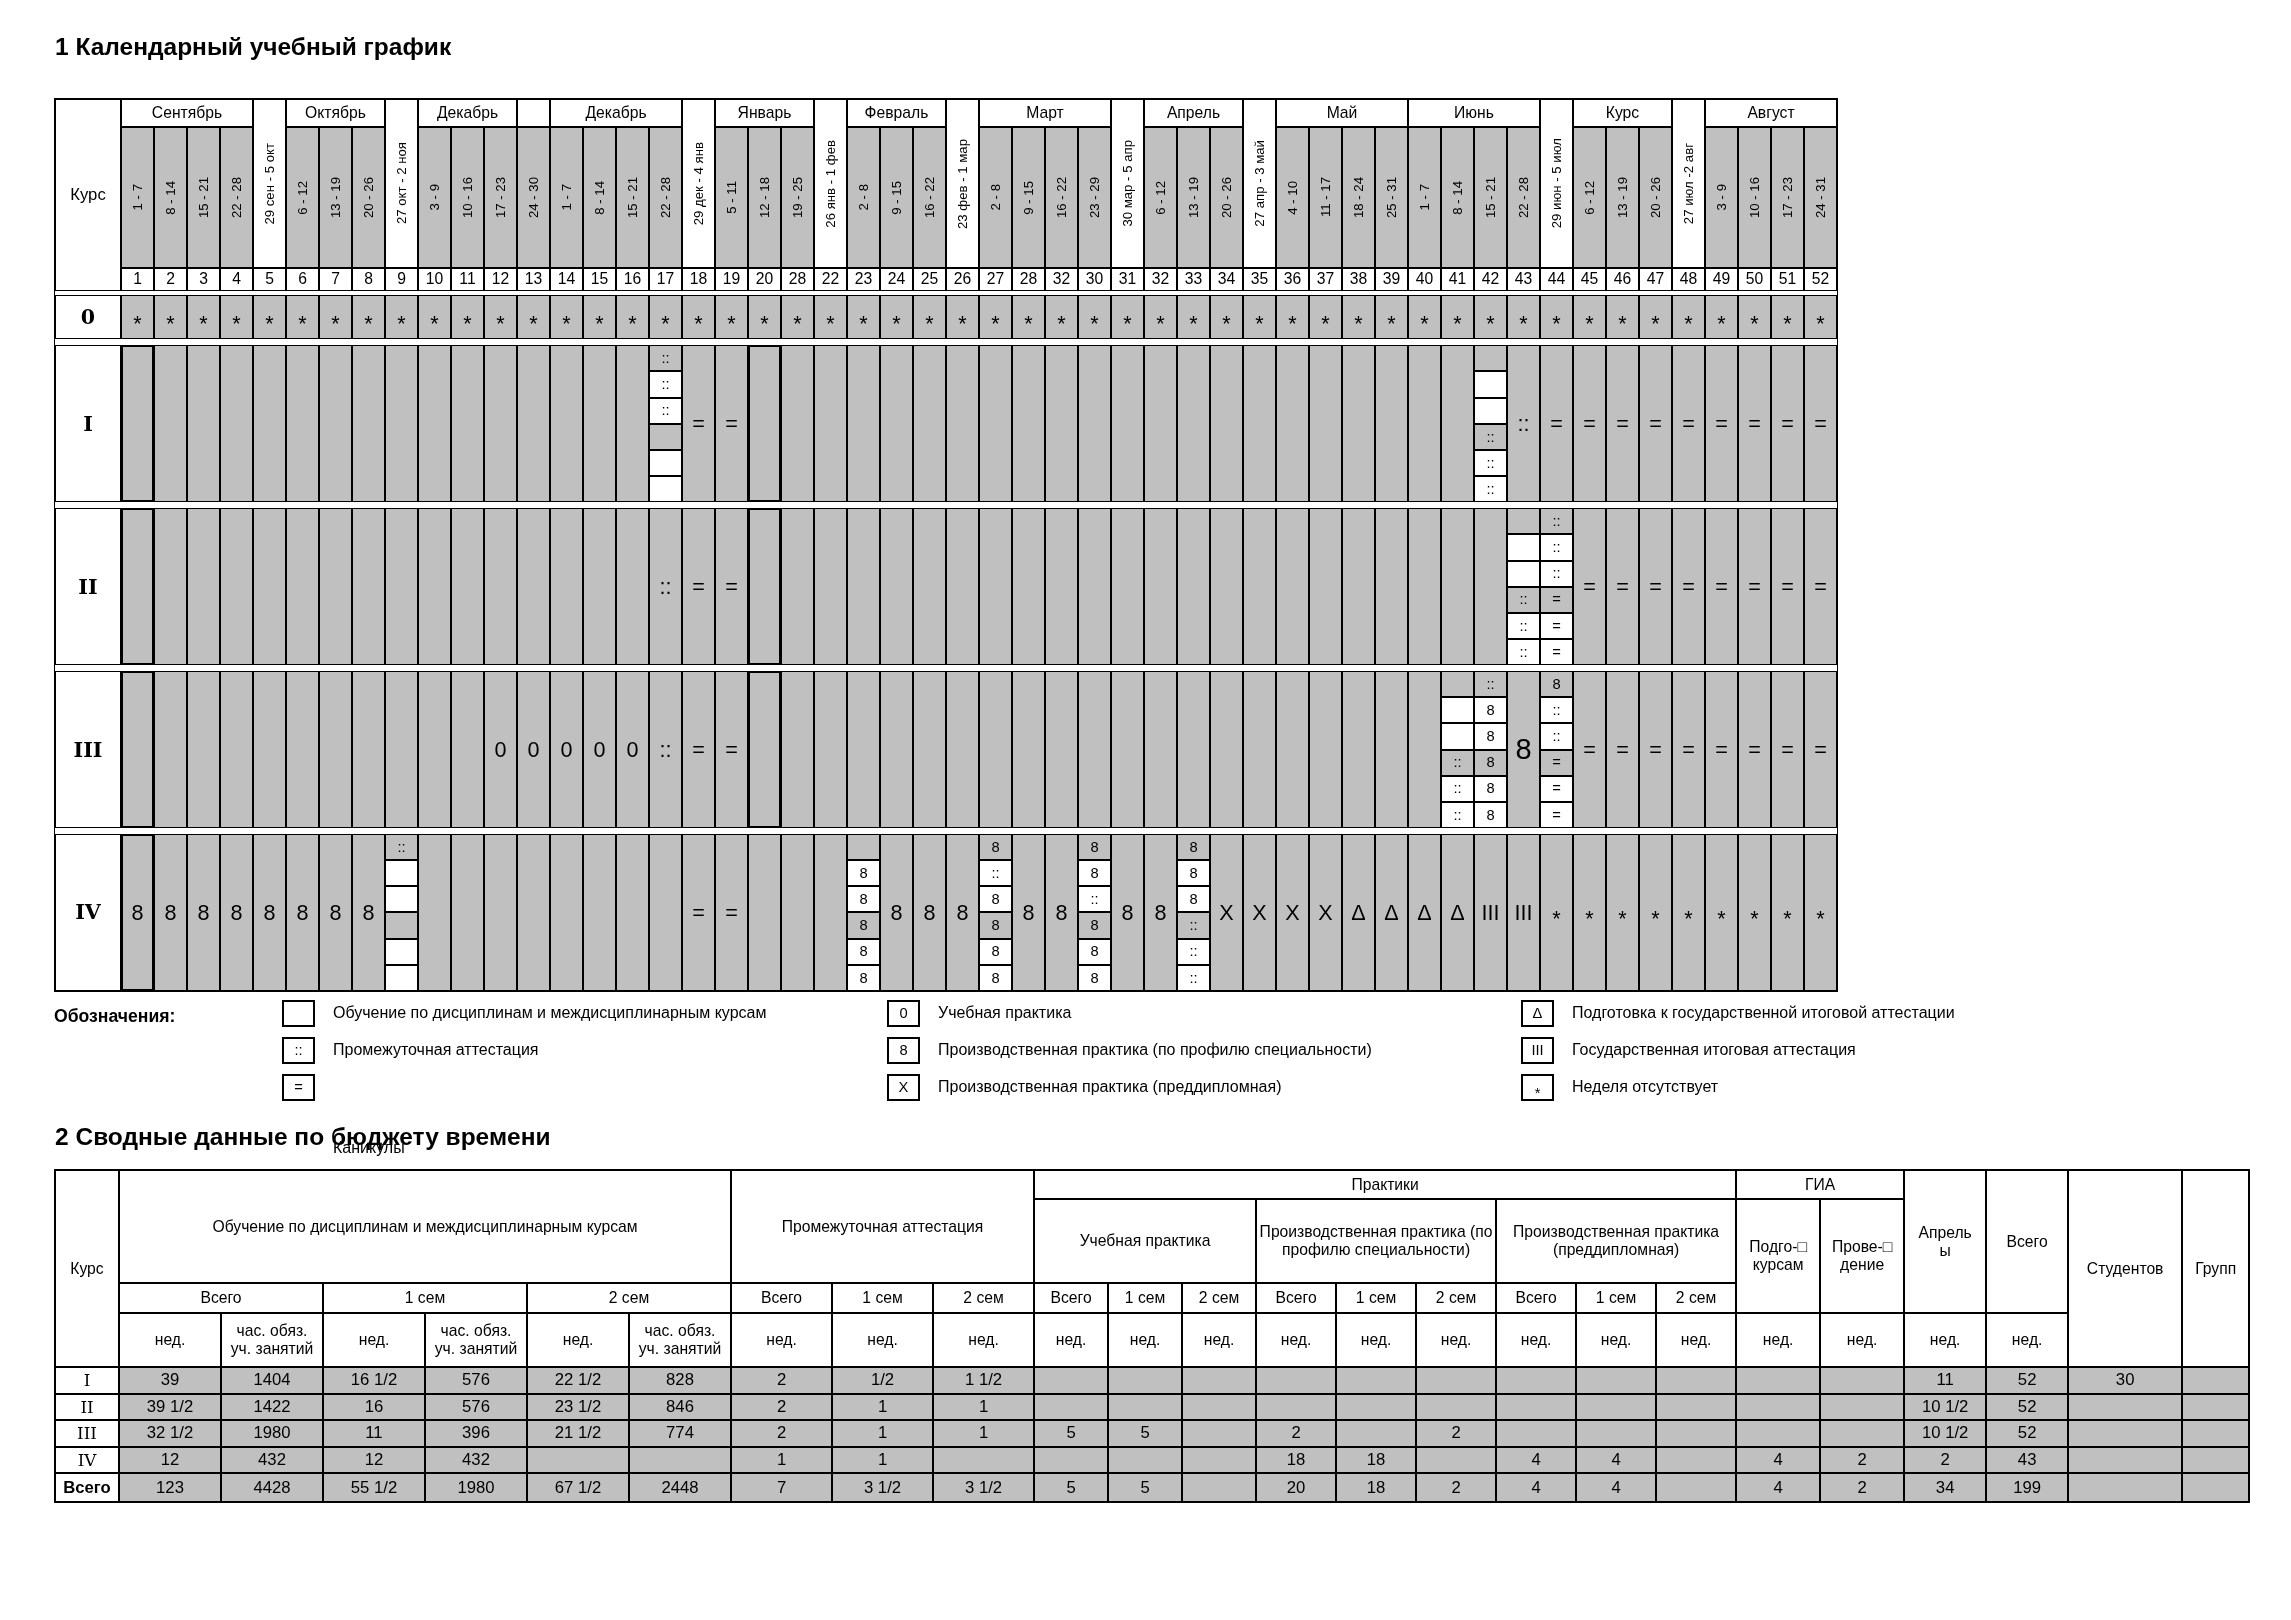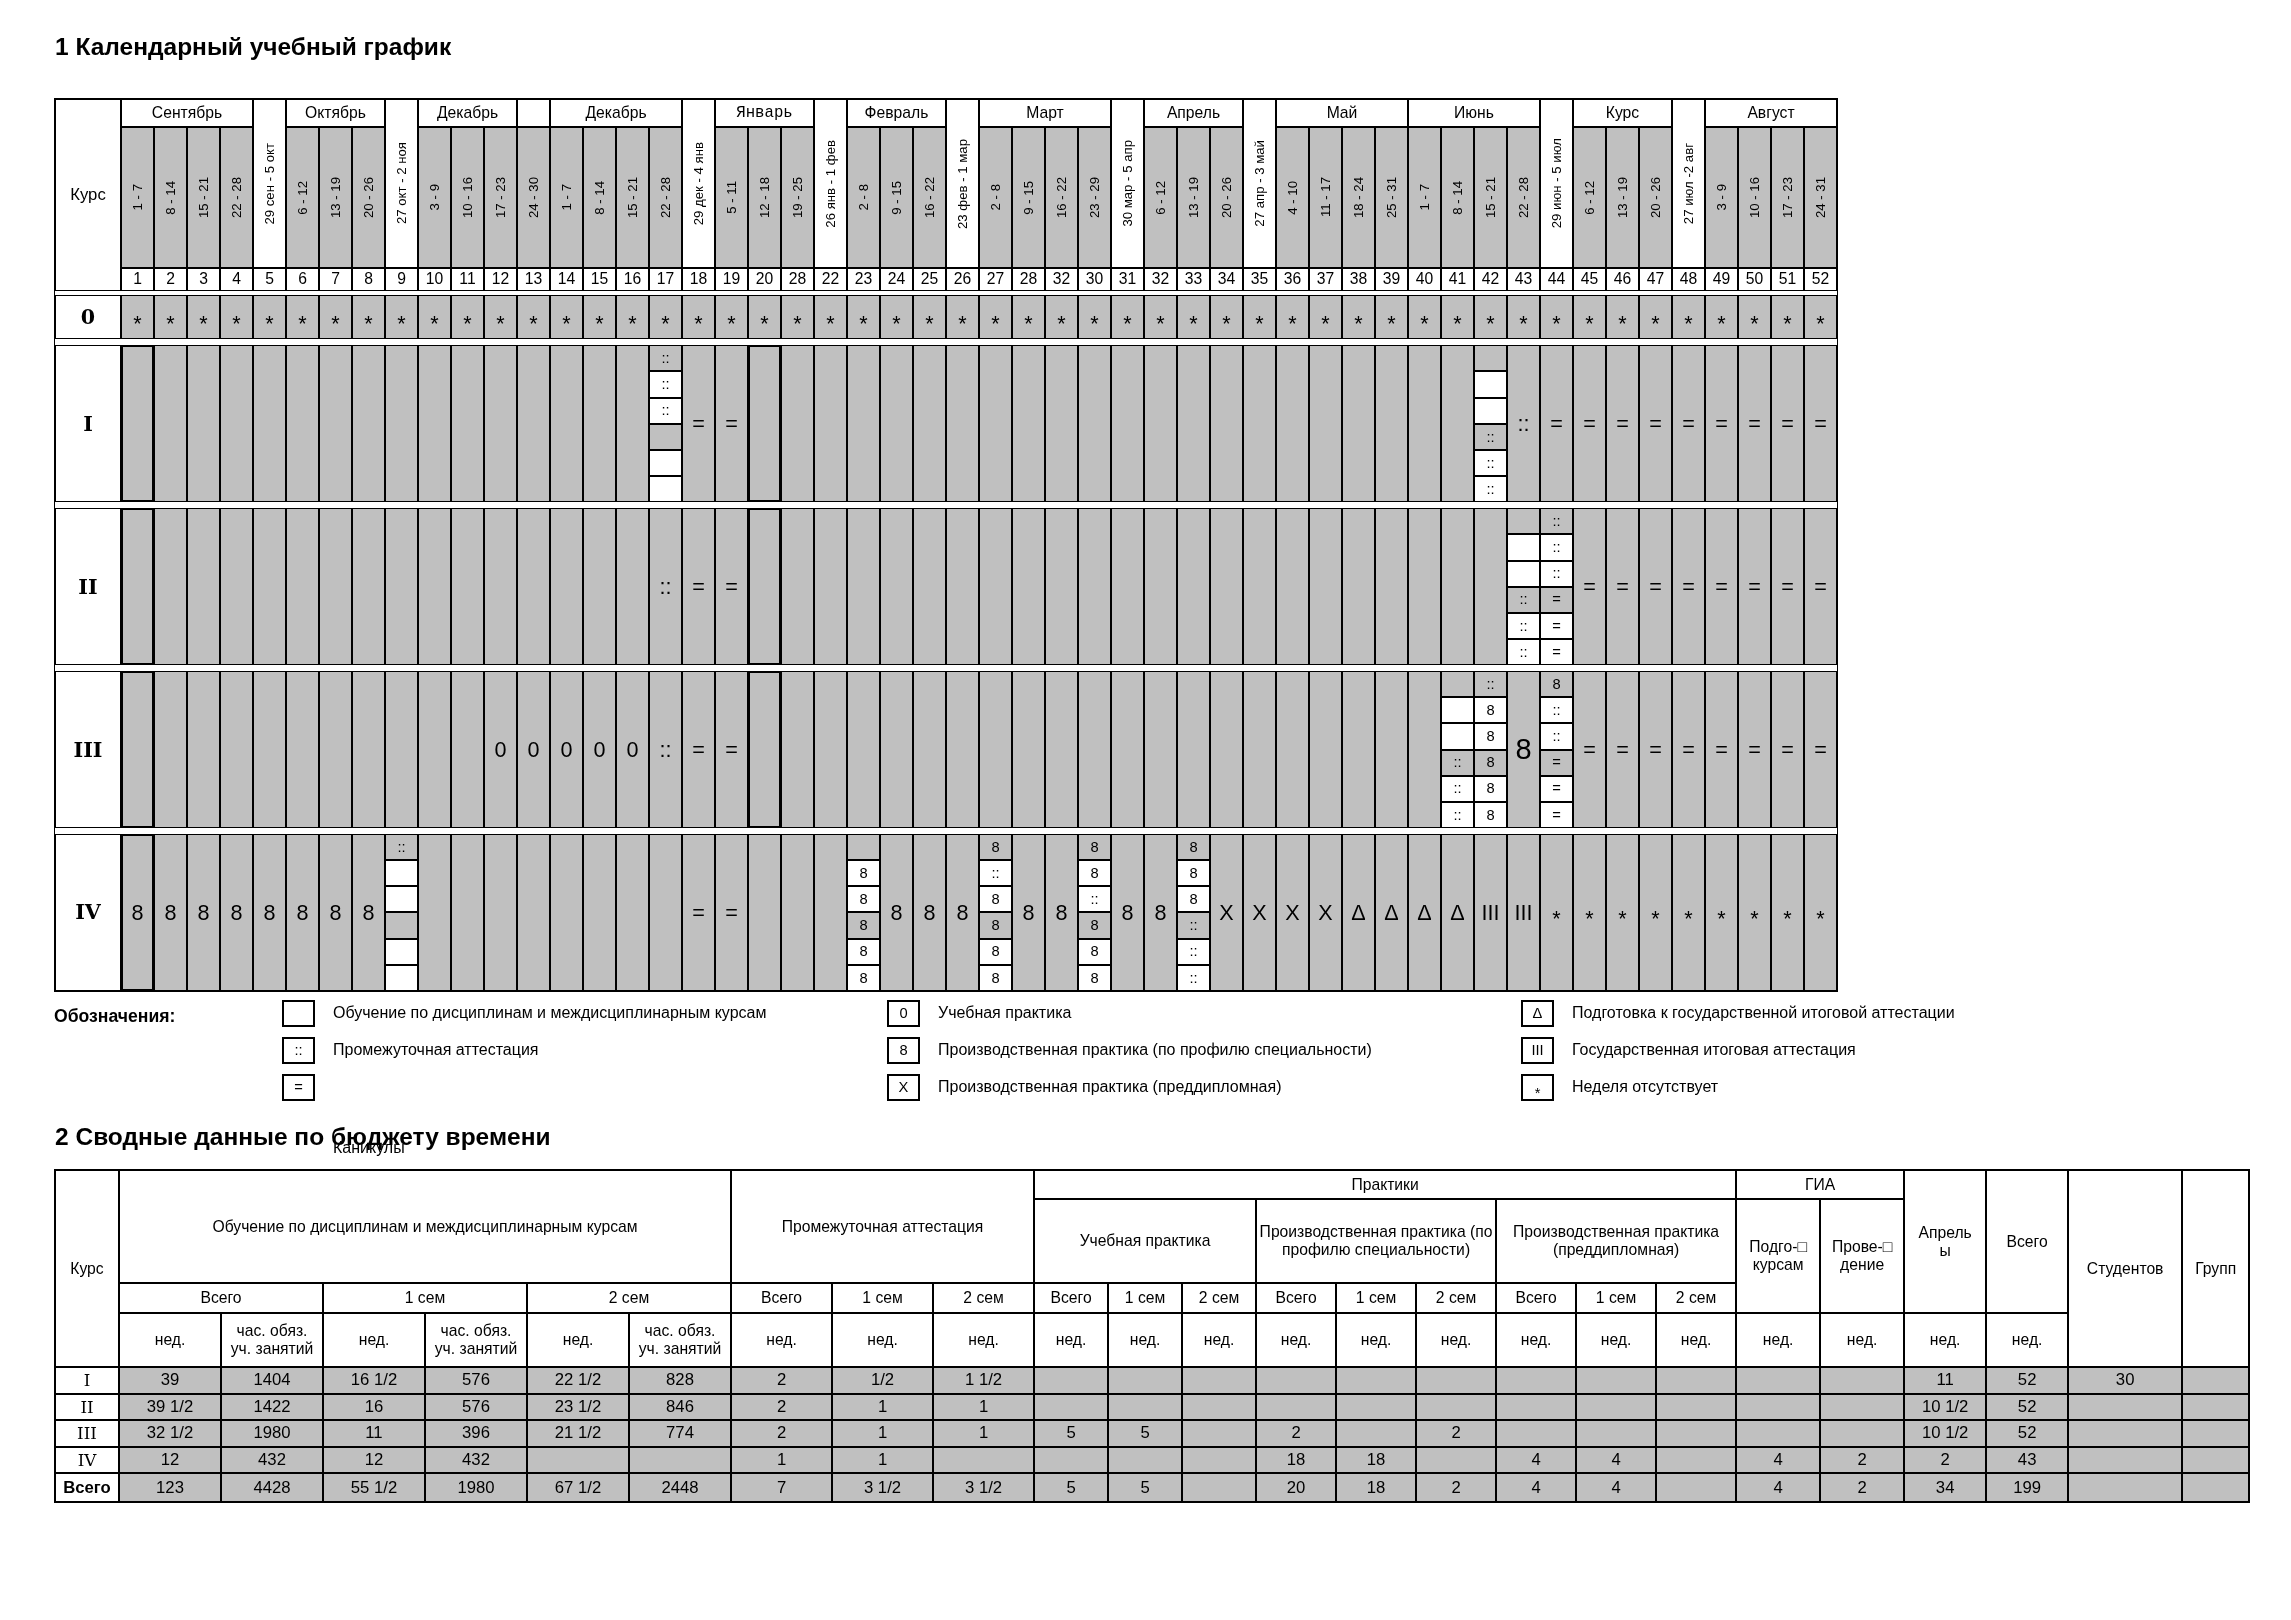--- a/index.html
+++ b/index.html
@@ -58,21 +58,21 @@
 
 <div class="page">
   <div class="title" id="t1">1 Календарный учебный график</div>
   <div class="cal" id="calendar">
       <div class="c white kurs" style="grid-area: 1 / 1 / span 3;">Курс</div>
       <div class="c white mon" style="grid-area: 1 / 2 / auto / span 4;">Сентябрь</div>
       <div class="c white mon" style="grid-area: 1 / 7 / auto / span 3;">Октябрь</div>
       <div class="c white mon" style="grid-area: 1 / 11 / auto / span 3;">Декабрь</div>
       <div class="c white mon" style="grid-area: 1 / 14 / auto / span 1;"></div>
       <div class="c white mon" style="grid-area: 1 / 15 / auto / span 4;">Декабрь</div>
-      <div class="c white mon" style="grid-area: 1 / 20 / auto / span 3; font-family: Liberation Mono, monospace;">Январь</div>
+      <div class="c white mon" style="grid-area: 1 / 20 / auto / span 3;">Январь</div>
       <div class="c white mon" style="grid-area: 1 / 24 / auto / span 3;">Февраль</div>
       <div class="c white mon" style="grid-area: 1 / 28 / auto / span 4;">Март</div>
       <div class="c white mon" style="grid-area: 1 / 33 / auto / span 3;">Апрель</div>
       <div class="c white mon" style="grid-area: 1 / 37 / auto / span 4;">Май</div>
       <div class="c white mon" style="grid-area: 1 / 41 / auto / span 4;">Июнь</div>
       <div class="c white mon" style="grid-area: 1 / 46 / auto / span 3;">Курс</div>
       <div class="c white mon" style="grid-area: 1 / 50 / auto / span 4;">Август</div>
       <div class="c gray" style="grid-area: 2 / 2;">
         <span class="vtext">1 - 7</span>
       </div>

